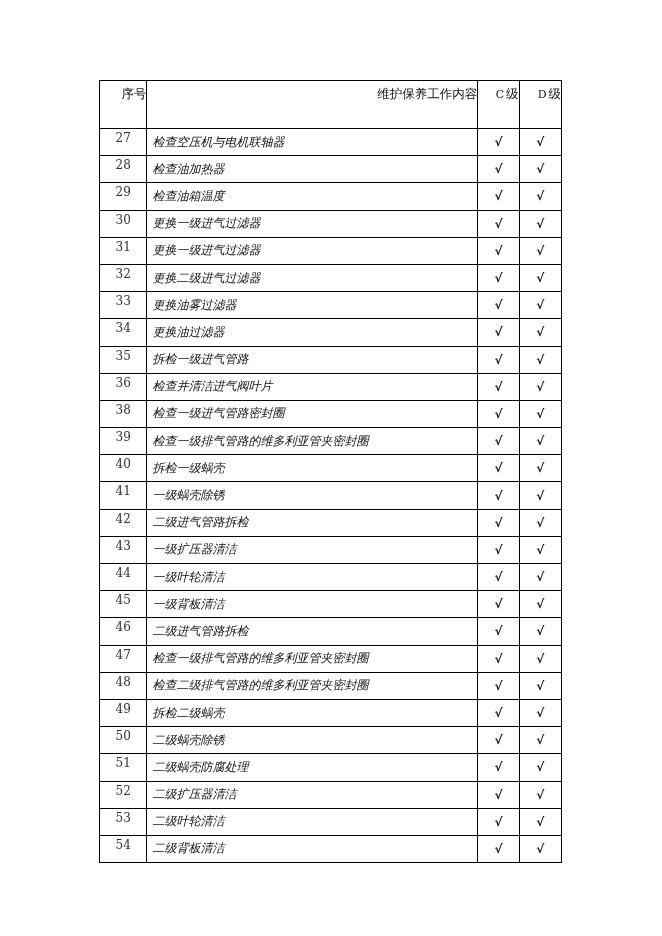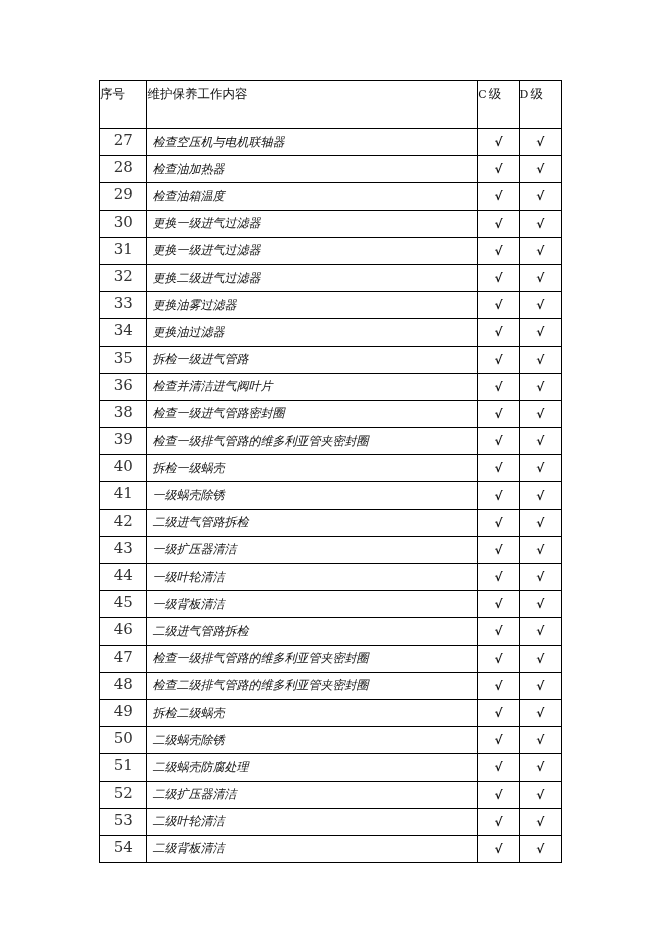--- a/index.html
+++ b/index.html
@@ -12,29 +12,29 @@
       font-family: "DejaVu Sans", sans-serif;
       color: #111;
     }
     .tbl td, .tbl th {
       border: 1px solid #000;
       padding: 0;
       font-weight: normal;
       overflow: hidden;
       white-space: nowrap;
     }
-    .tbl th { height: 42px; vertical-align: top; padding-top: 5px; font-size: 12.5px; text-align: left; }
+    .tbl th { height: 42px; vertical-align: top; padding-top: 5px; font-size: 12.5px; text-align: right; }
     .tbl td { height: 24.2px; font-size: 12px; }
     .c-no { width: 47px; }
     .c-task { width: 328px; }
     .c-c { width: 41px; }
     .c-d { width: 42px; }
     td.no {
       text-align: center; vertical-align: top; padding-top: 2px;
-      font-family: "DejaVu Serif", serif; font-size: 15px; color: #333;
+      font-family: "DejaVu Serif", serif; font-size: 12px; color: #333;
     }
     td.task { padding-left: 5px; vertical-align: middle; font-style: italic; }
     td.chk { text-align: center; vertical-align: middle; font-size: 12px; font-weight: bold; }
     th .lv { font-family: "DejaVu Serif", serif; font-size: 11px; margin-right: 2px; }
   </style>
 </head>
 <body>
 
 <table class="tbl">
   <colgroup>

